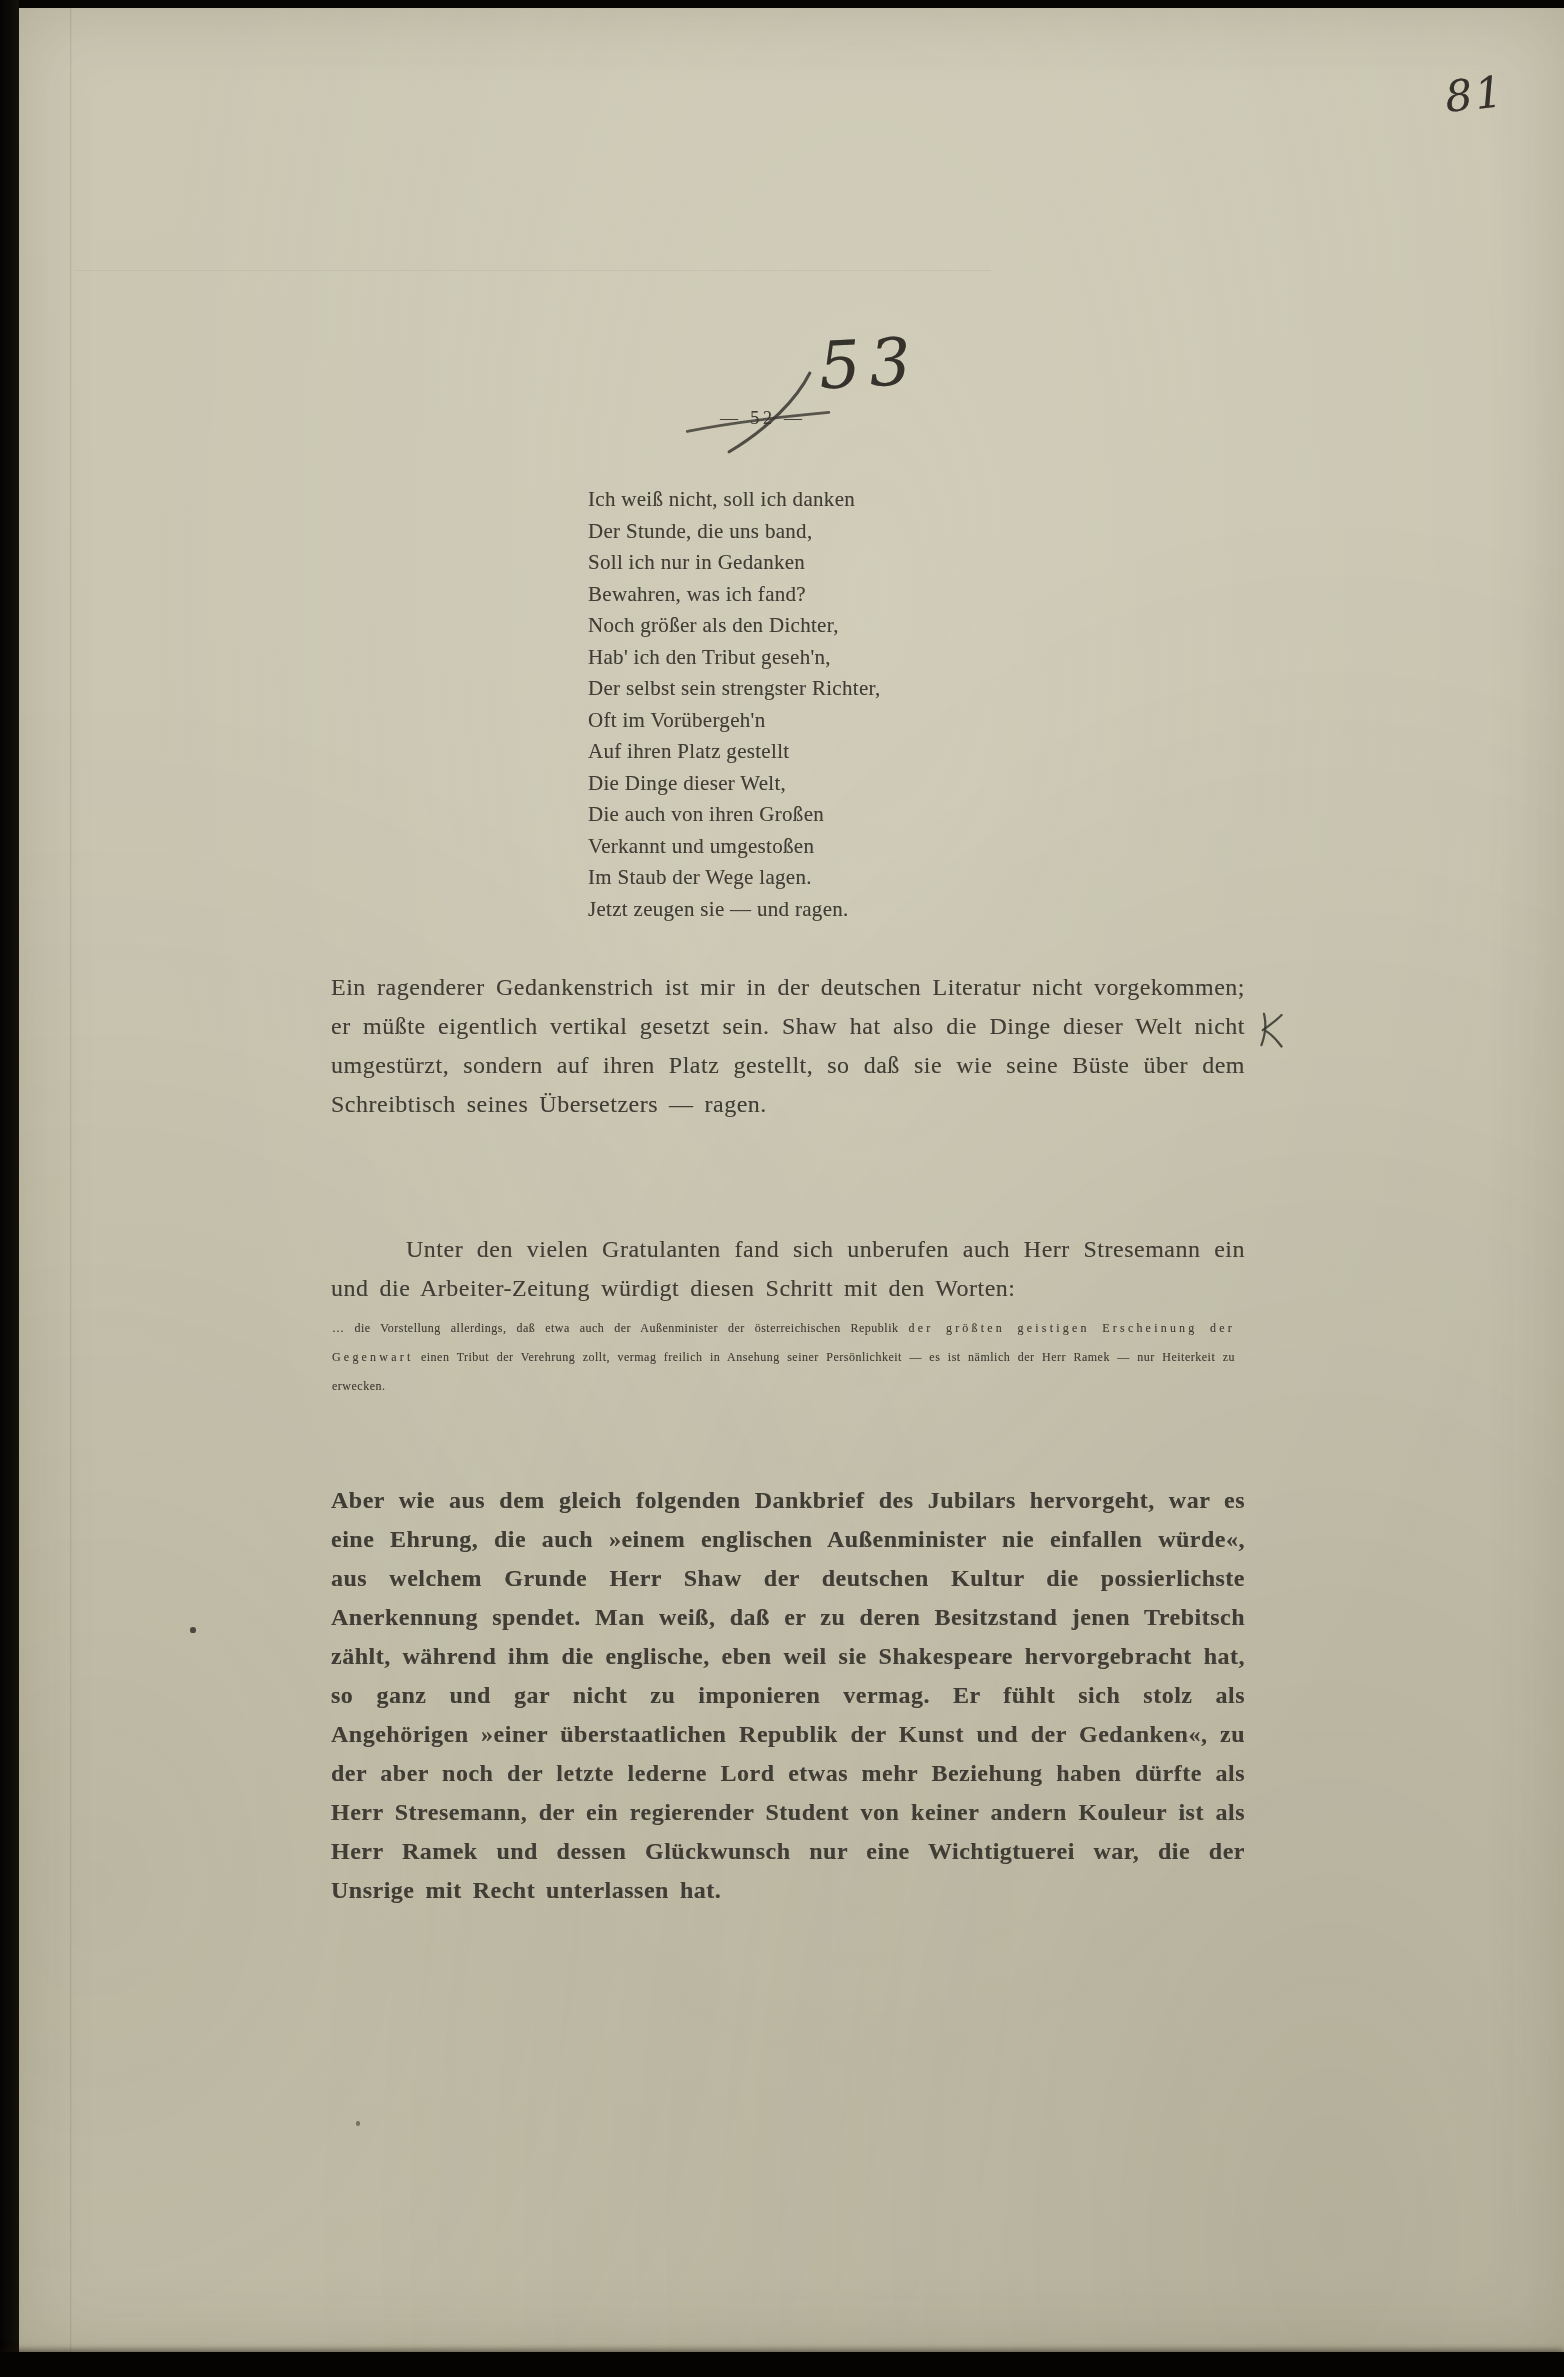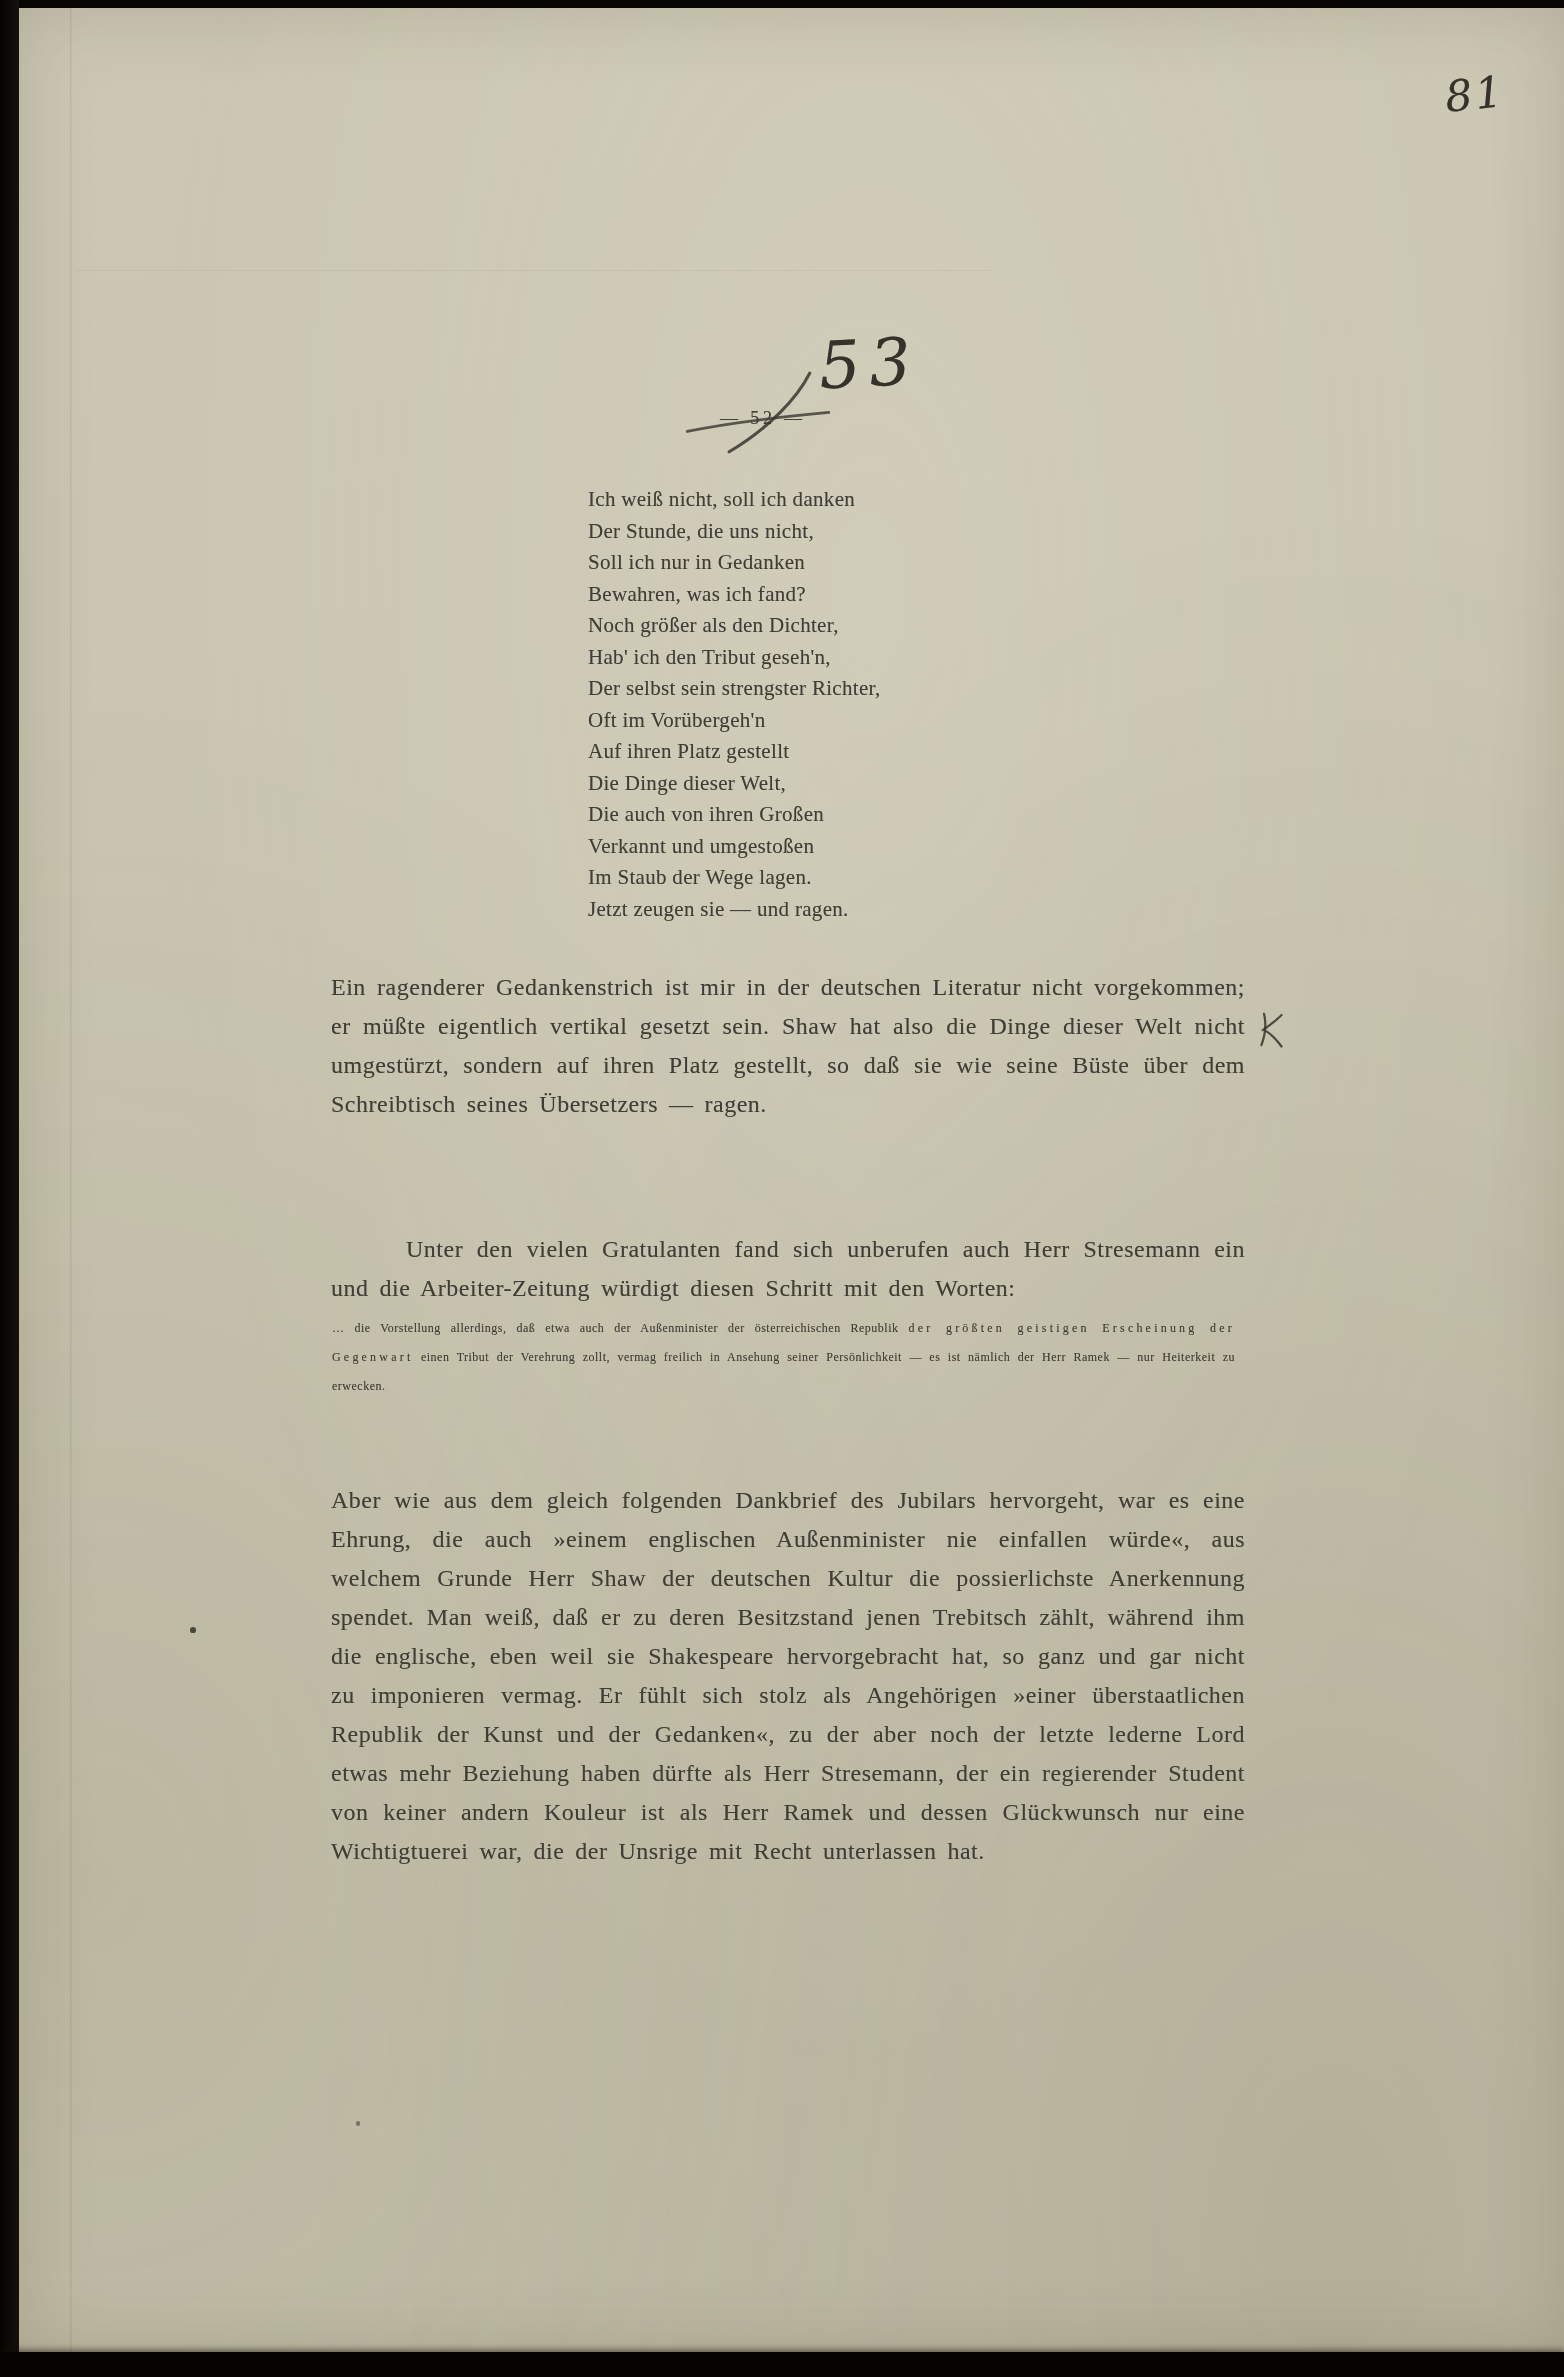--- a/index.html
+++ b/index.html
@@ -93,21 +93,21 @@
     width: 914px;
     margin: 0;
     font-size: 24px;
     line-height: 39px;
     letter-spacing: 0.5px;
     word-spacing: 4.5px;
     text-align: justify;
   }
   .p1 { top: 968px; }
   .p2 { top: 1183px; text-indent: 75px; margin-top: 47px; }
-  .p3 { top: 1481px; }
+  .p3 { top: 1481px; font-weight: bold; }
   .quote {
     position: absolute;
     left: 332px;
     top: 1314px;
     width: 903px;
     font-size: 12px;
     line-height: 29px;
     letter-spacing: 0.5px;
     word-spacing: 3.2px;
     text-align: justify;
@@ -186,21 +186,21 @@
 
   <div class="print pageno">— 52 —</div>
   <div class="hand hand53">53</div>
   <svg class="strike-svg" viewBox="0 0 270 175">
     <path d="M215,38 C195,78 150,125 88,162" fill="none" stroke="#383630" stroke-width="5" stroke-linecap="round" opacity="0.85"></path>
     <path d="M22,130 C80,118 180,106 245,100" fill="none" stroke="#383630" stroke-width="4.5" stroke-linecap="round" opacity="0.8"></path>
   </svg>
 
   <div class="print poem">
     <div>Ich weiß nicht, soll ich danken</div>
-    <div>Der Stunde, die uns nicht,</div>
+    <div>Der Stunde, die uns band,</div>
     <div>Soll ich nur in Gedanken</div>
     <div>Bewahren, was ich fand?</div>
     <div>Noch größer als den Dichter,</div>
     <div>Hab' ich den Tribut geseh'n,</div>
     <div>Der selbst sein strengster Richter,</div>
     <div>Oft im Vorübergeh'n</div>
     <div>Auf ihren Platz gestellt</div>
     <div>Die Dinge dieser Welt,</div>
     <div>Die auch von ihren Großen</div>
     <div>Verkannt und umgestoßen</div>

